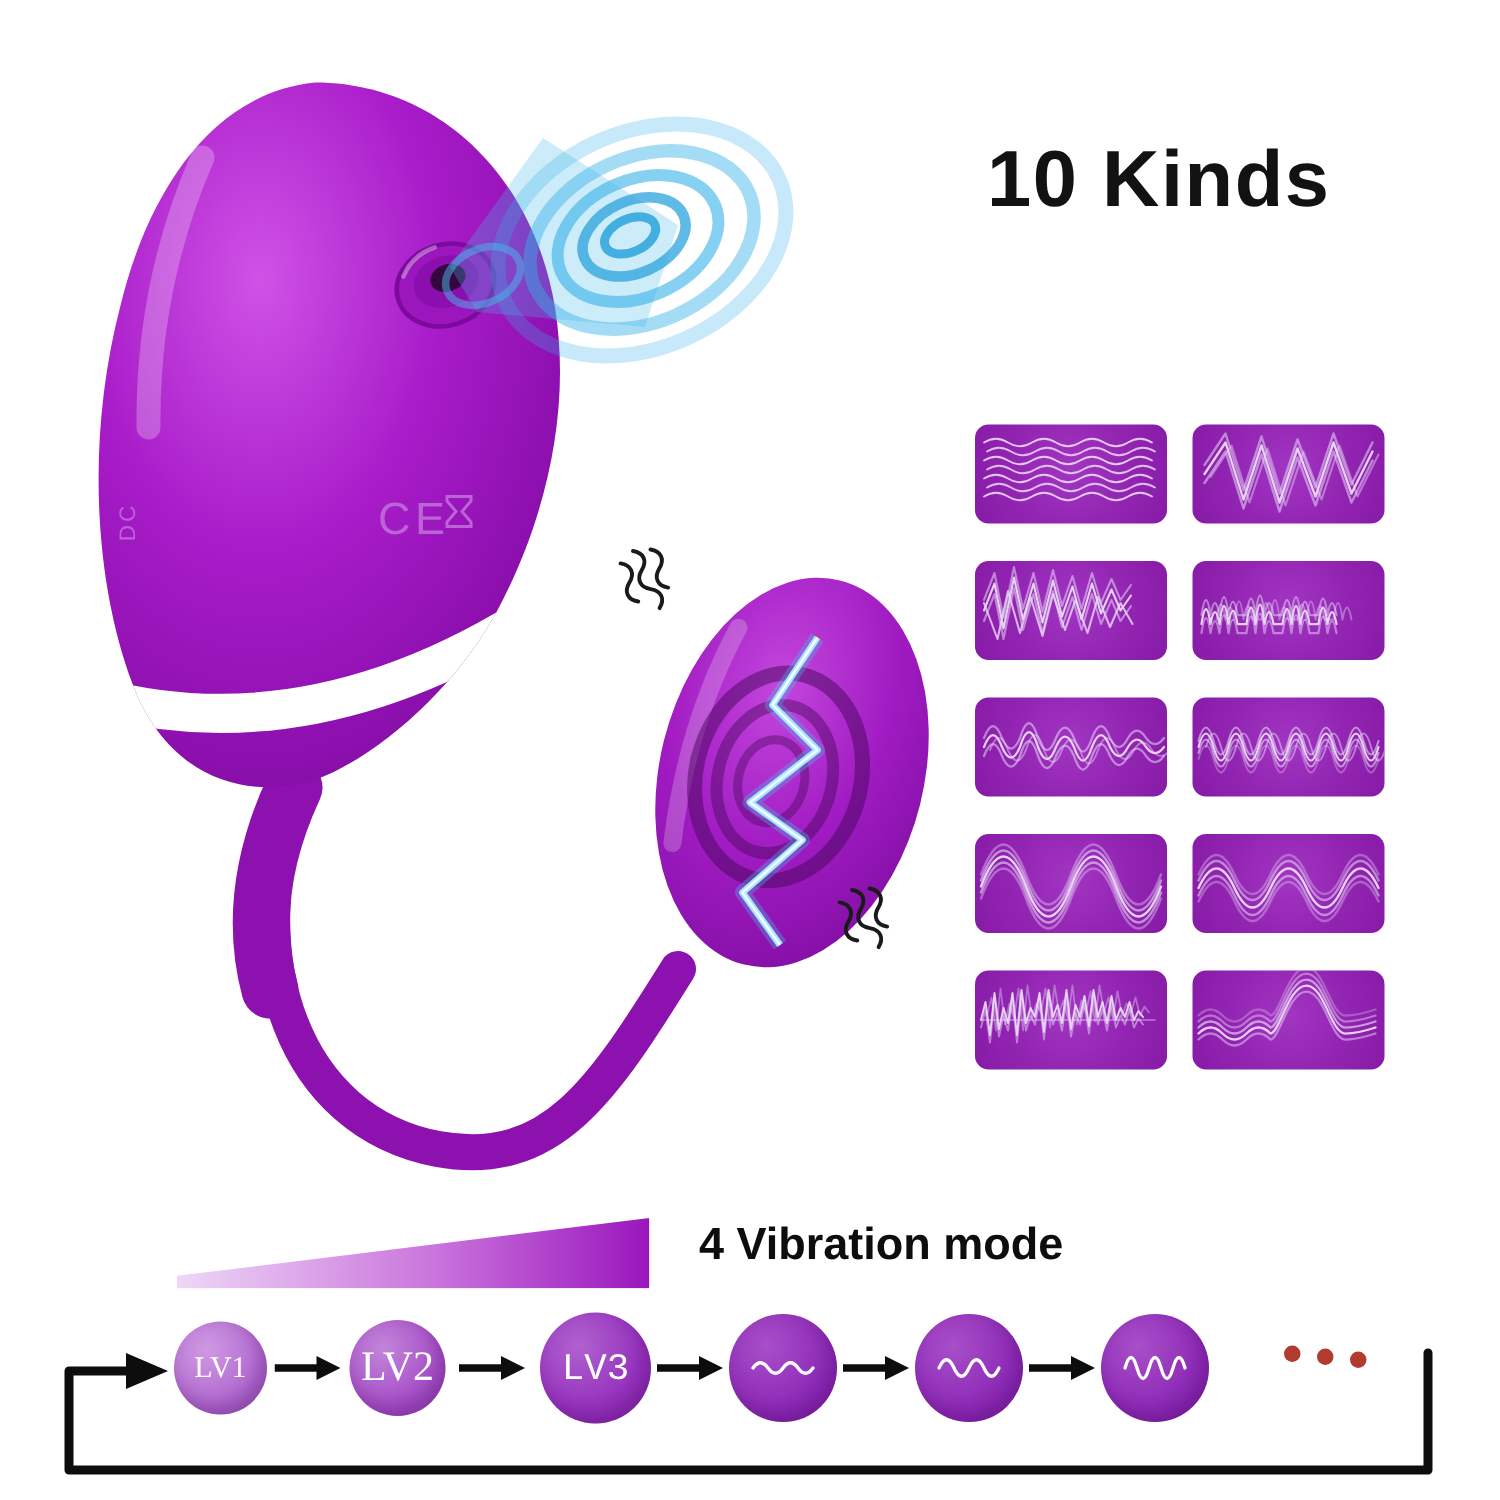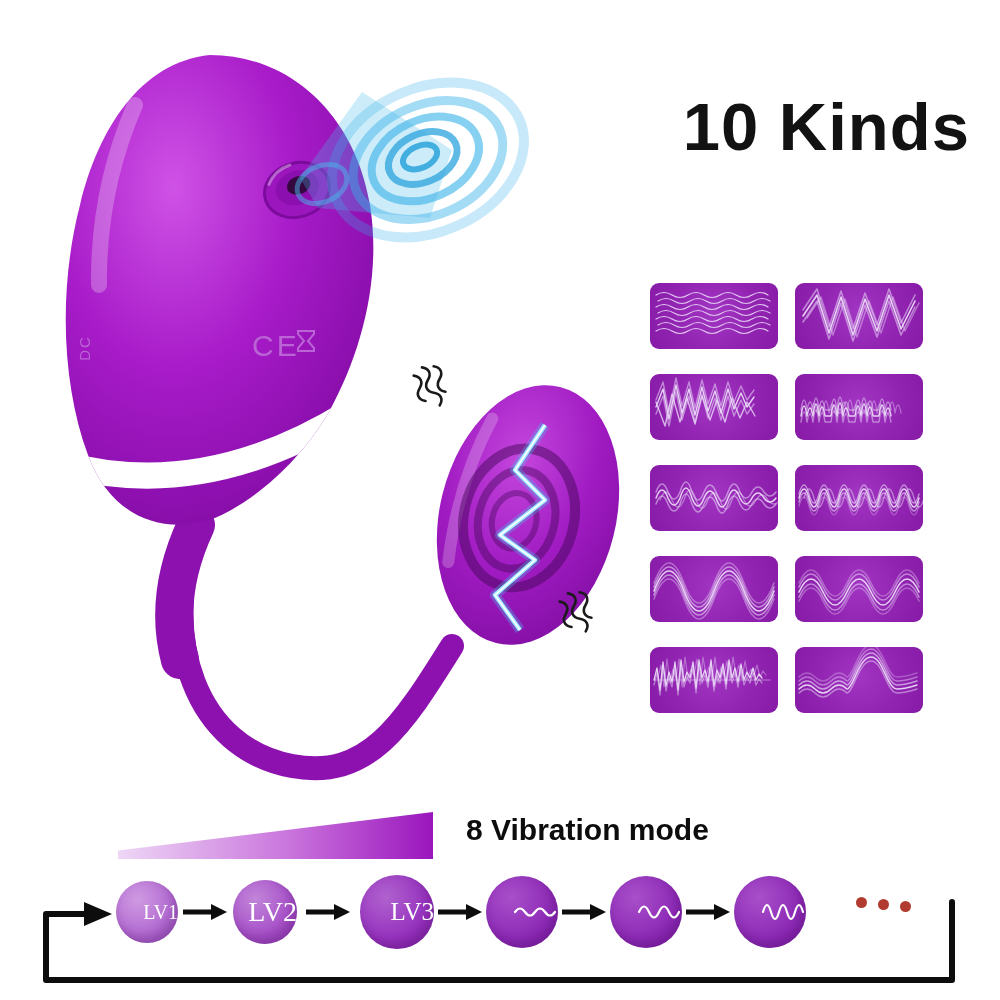--- a/index.html
+++ b/index.html
@@ -2,21 +2,21 @@
 <html><head>
 <meta charset="utf-8">
 <style>
   html,body { margin:0; padding:0; background:#fff; }
   .stage {
     position:relative; width:1000px; height:1000px; background:#ffffff;
     overflow:hidden; font-family:"Liberation Sans", sans-serif; color:#111;
   }
   
   .title-block { position:absolute; left:575px; top:92px; width:395px; text-align:center; }
-  .title-line1 { font-size:67px; font-weight:bold; letter-spacing:1px; line-height:1.04; color:#121212;text-align:right; }
+  .title-line1 { font-size:53px; font-weight:bold; letter-spacing:1px; line-height:1.04; color:#121212; }
   .title-line2 { font-size:38px; font-weight:bold; color:#121212; margin-top:2px; }
   
   .tiles {
     position:absolute; left:650px; top:283px;
     display:grid; grid-template-columns:128px 128px; column-gap:17px; row-gap:25px;
   }
   .tile {
     width:128px; height:66px; border-radius:9px;
     background:radial-gradient(circle at 50% 45%, #a136c2 0%, #9224b2 55%, #861ba6 100%);
     overflow:hidden;
@@ -29,30 +29,30 @@
     -webkit-clip-path:polygon(0 82%, 100% 0, 100% 100%, 0 100%);
     clip-path:polygon(0 82%, 100% 0, 100% 100%, 0 100%);
   }
   .vib-heading {
     position:absolute; left:466px; top:813px; font-size:30px; font-weight:bold; color:#0d0d0d;
   }
   
   .flow { position:absolute; left:0; top:0; width:1000px; height:1000px; pointer-events:none; }
   .circle {
     position:absolute; border-radius:50%;
-    display:flex; align-items:center; justify-content:flex-end;
+    display:flex; align-items:center; justify-content:center;
     color:#fff; font-family:"Liberation Serif", serif;
     box-shadow:inset -4px -6px 10px rgba(60,0,80,.25);
   }
   .c-lv1 { left:116px; top:881px; width:62px; height:62px; font-size:20px;
            background:radial-gradient(circle at 35% 30%, #cf9ae2, #b26ad1 60%, #a257c6); }
   .c-lv2 { left:233px; top:880px; width:64px; height:64px; font-size:28px;
            background:radial-gradient(circle at 35% 30%, #c185d9, #a750c8 60%, #9a41bd); }
   .c-lv3 { left:360px; top:875px; width:74px; height:74px; font-size:25px;
-           background:radial-gradient(circle at 35% 30%, #b062cf, #9531bd 60%, #8726b0); }
+           background:radial-gradient(circle at 35% 30%, #b062cf, #9531bd 60%, #8726b0);font-family:Liberation Mono, monospace; }
   .c-wave { width:72px; height:72px;
            background:radial-gradient(circle at 35% 30%, #a84fc9, #8d2ab6 60%, #821fae); }
   .c-w1 { left:486px; top:876px; }
   .c-w2 { left:610px; top:876px; }
   .c-w3 { left:734px; top:876px; }
   .arrow { position:absolute; top:903px; }
   .dot { position:absolute; width:11px; height:11px; border-radius:50%; background:#b23b30; }
   .abs-svg { position:absolute; left:0; top:0; }
 </style>
 </head>
@@ -269,21 +269,21 @@
         <use href="#w10" class="wf" stroke-width="1.5" opacity=".3" transform="translate(0,-12)"></use>
         <use href="#w10" class="wf" stroke-width="1.5" opacity=".45" transform="translate(0,-8)"></use>
         <use href="#w10" class="wf" stroke-width="1.5" opacity=".65" transform="translate(0,-4)"></use>
         <use href="#w10" class="wf" stroke-width="1.5" opacity=".95"></use>
         <use href="#w10" class="wf" stroke-width="1.5" opacity=".5" transform="translate(0,4)"></use>
       </svg>
     </div>
   </div>
 
   <div class="ramp"></div>
-  <div class="vib-heading">8 Vibration mode</div>
+  <div class="vib-heading">4 Vibration mode</div>
 
   <div class="flow">
 
     <svg class="abs-svg" width="1000" height="1000" viewBox="0 0 1000 1000">
       <path d="M 952 902 L 952 980 L 46 980 L 46 914 L 84 914" fill="none" stroke="#0d0d0d" stroke-width="6" stroke-linejoin="round" stroke-linecap="round"></path>
       <polygon points="84,902 112,914 84,926" fill="#0d0d0d"></polygon>
     </svg>
 
     <div class="circle c-lv1">
       <span>LV1</span>

